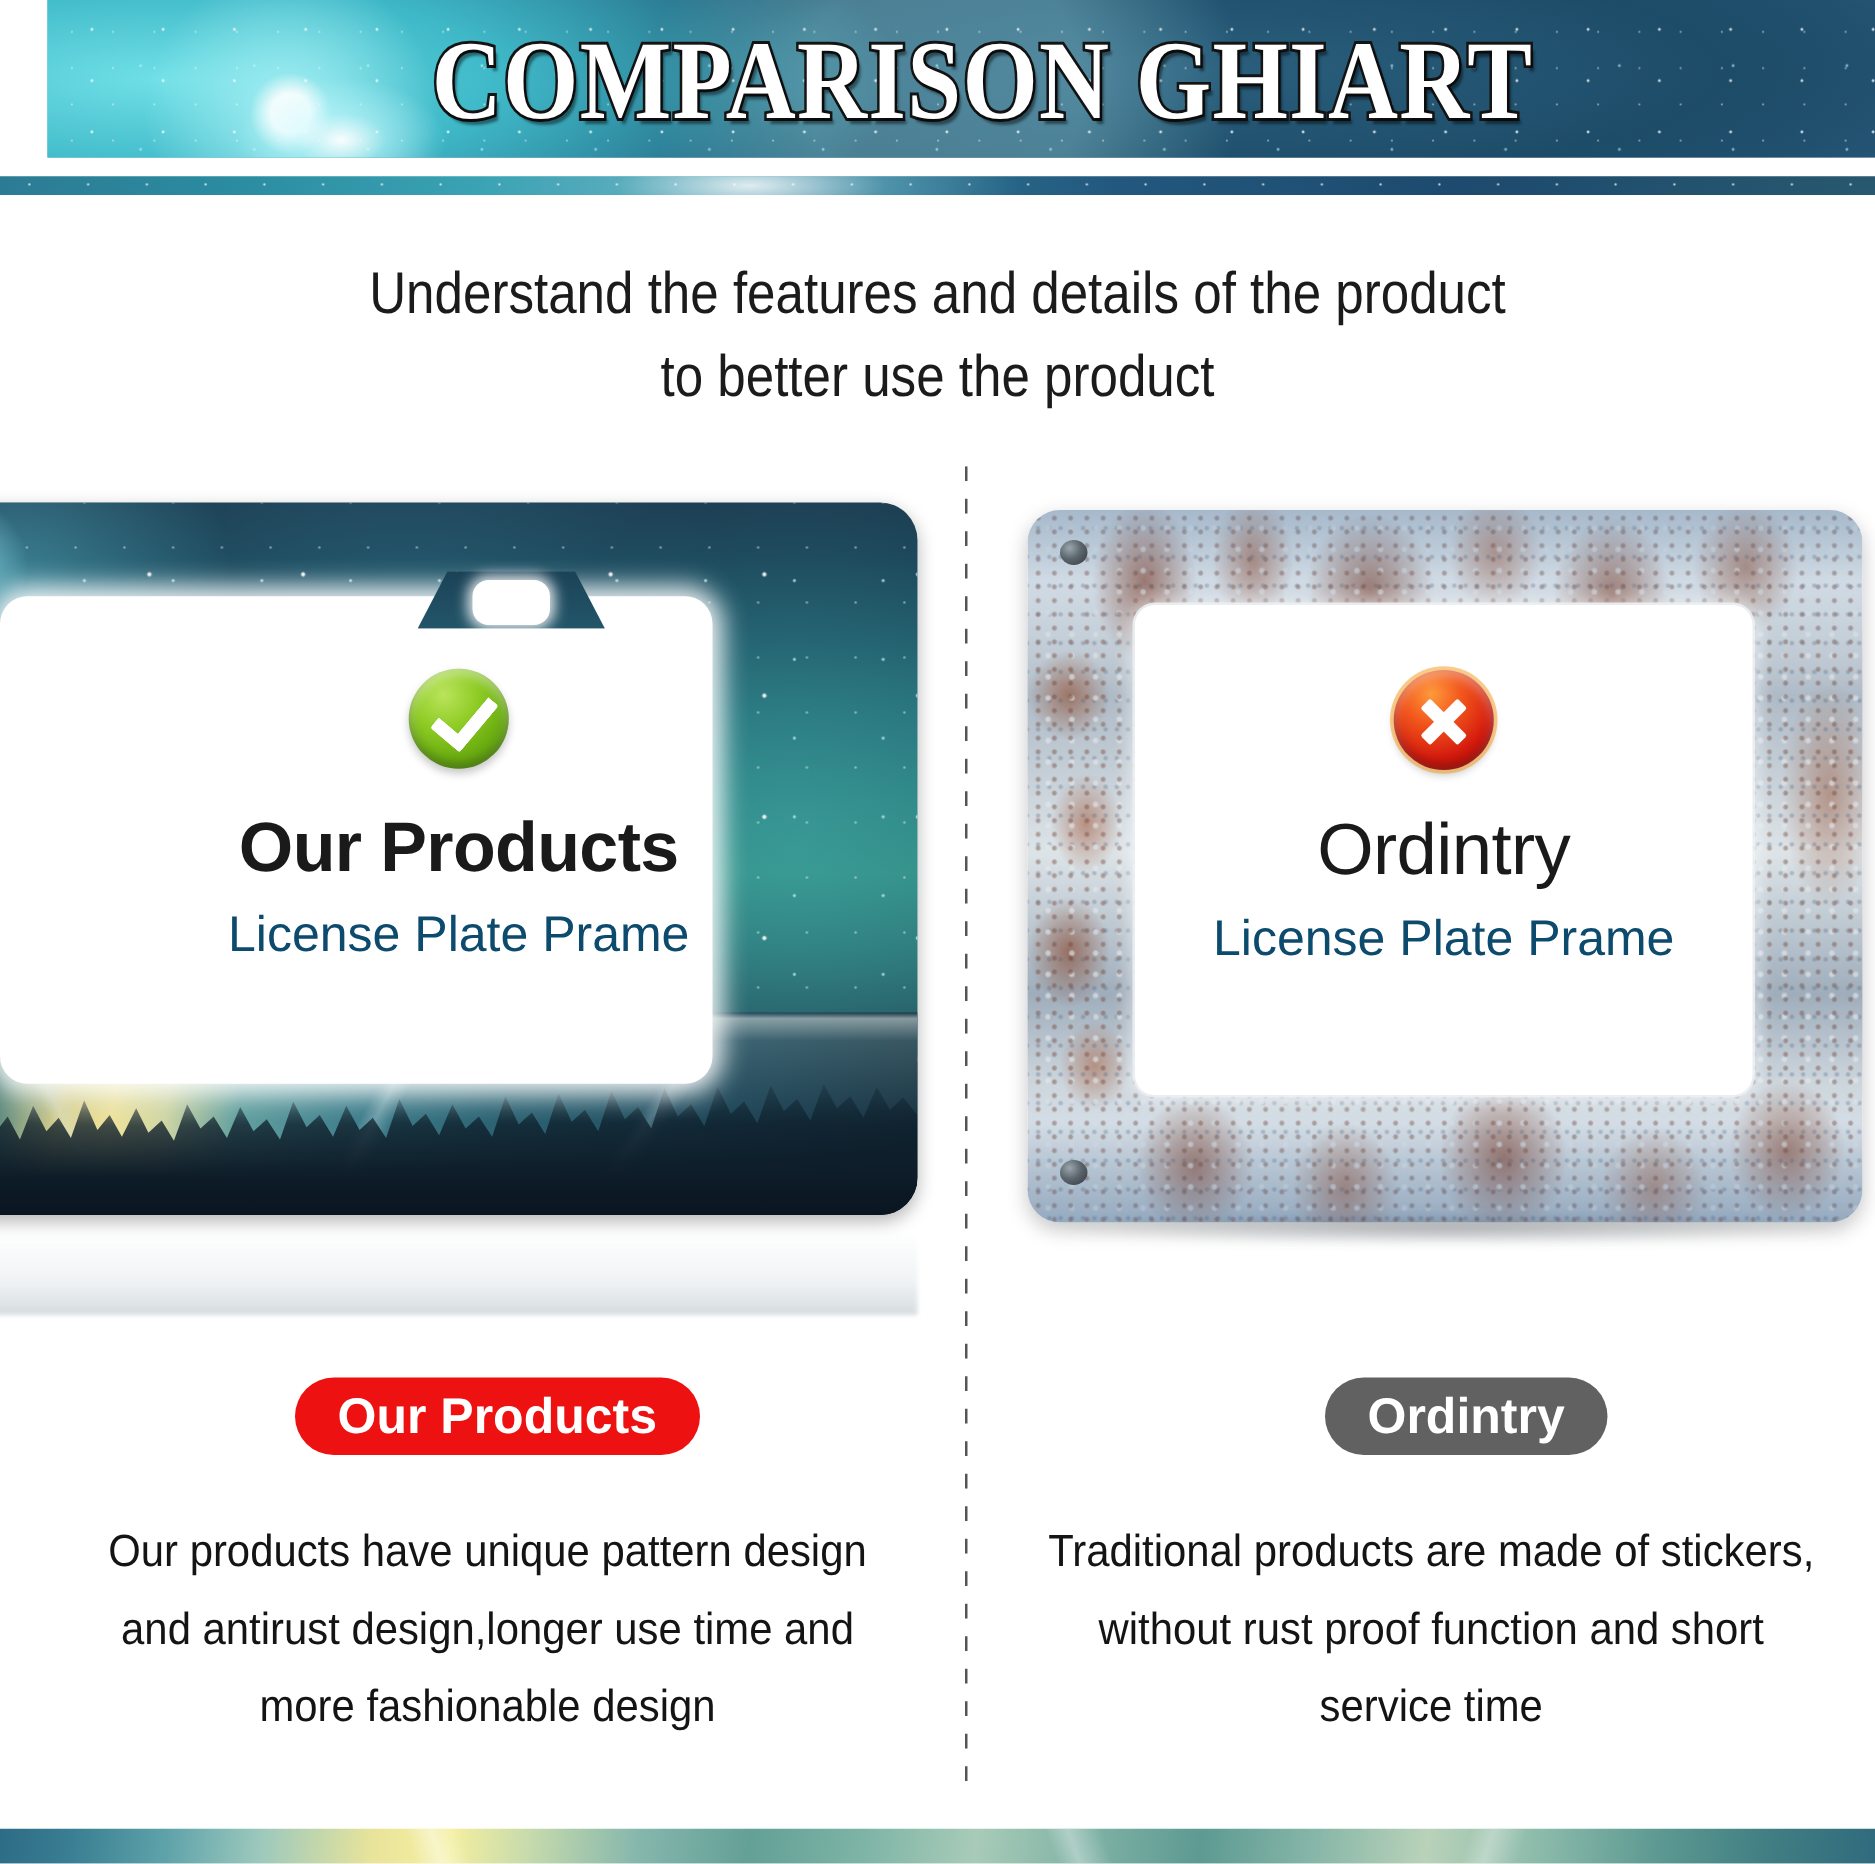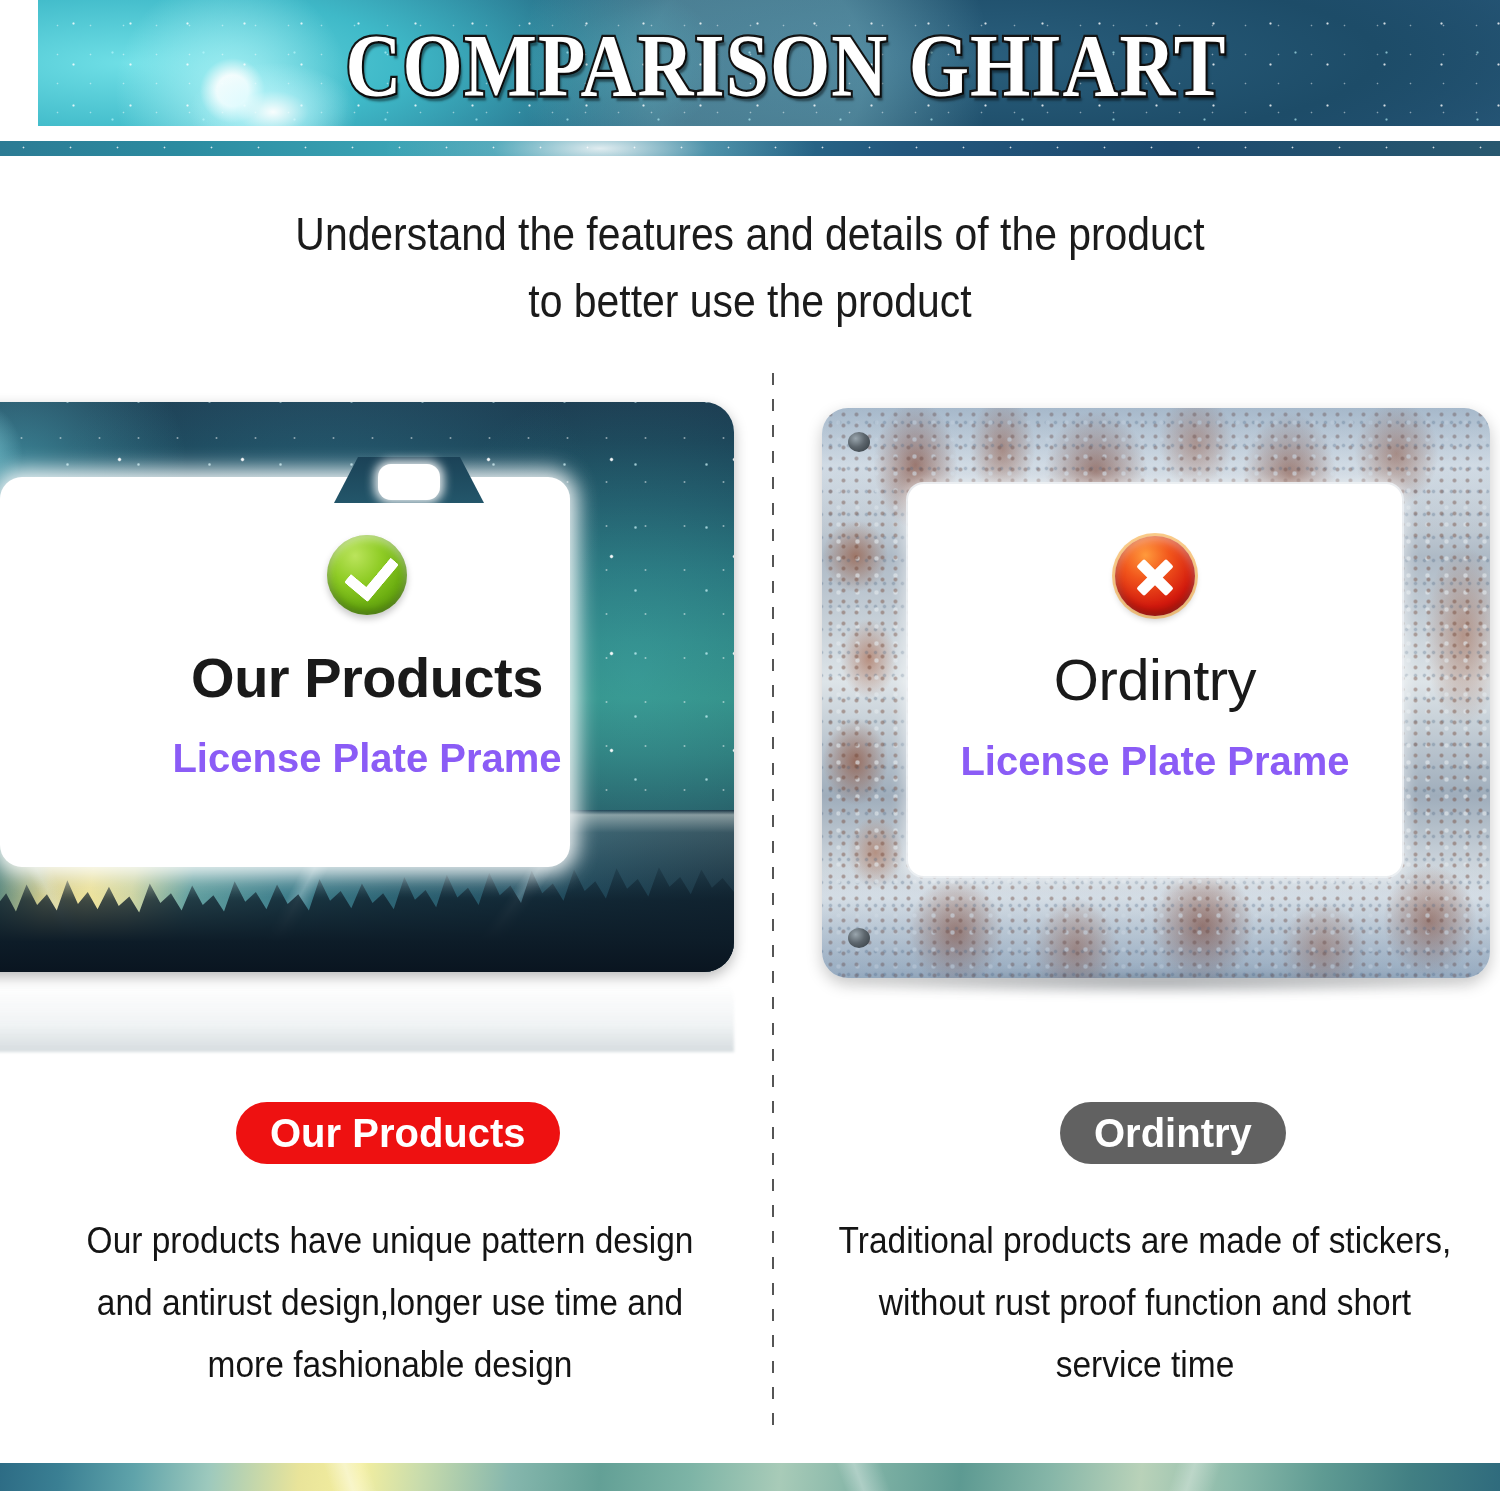--- a/index.html
+++ b/index.html
@@ -261,21 +261,21 @@
   }
   .mark.bad::before, .mark.bad::after {
     content:""; position:absolute; left:19px; top:36px; width:42px; height:11px;
     background:#fff; border-radius:2px;
   }
   .mark.bad::before { transform:rotate(45deg); }
   .mark.bad::after  { transform:rotate(-45deg); }
 
   .brand-title { font-size:56px; font-weight:bold; color:#1a1a1a; line-height:1.05; letter-spacing:-.5px; }
   .brand-title.light { font-weight:normal; font-size:58px; }
-  .brand-sub   { font-size:40px; color:#8b5cf6; margin-top:28px; font-weight:700; }
+  .brand-sub   { font-size:40px; color:#0c4a6e; margin-top:18px; font-weight:400; }
 
   
   .pill {
     position:absolute; height:62px; line-height:62px; border-radius:31px;
     color:#fff; font-size:40px; font-weight:bold; text-align:center; padding:0 34px;
     white-space:nowrap;
   }
   .pill-left  { left:236px; top:1102px; }
   .pill-right { left:1060px; top:1102px; }
 

